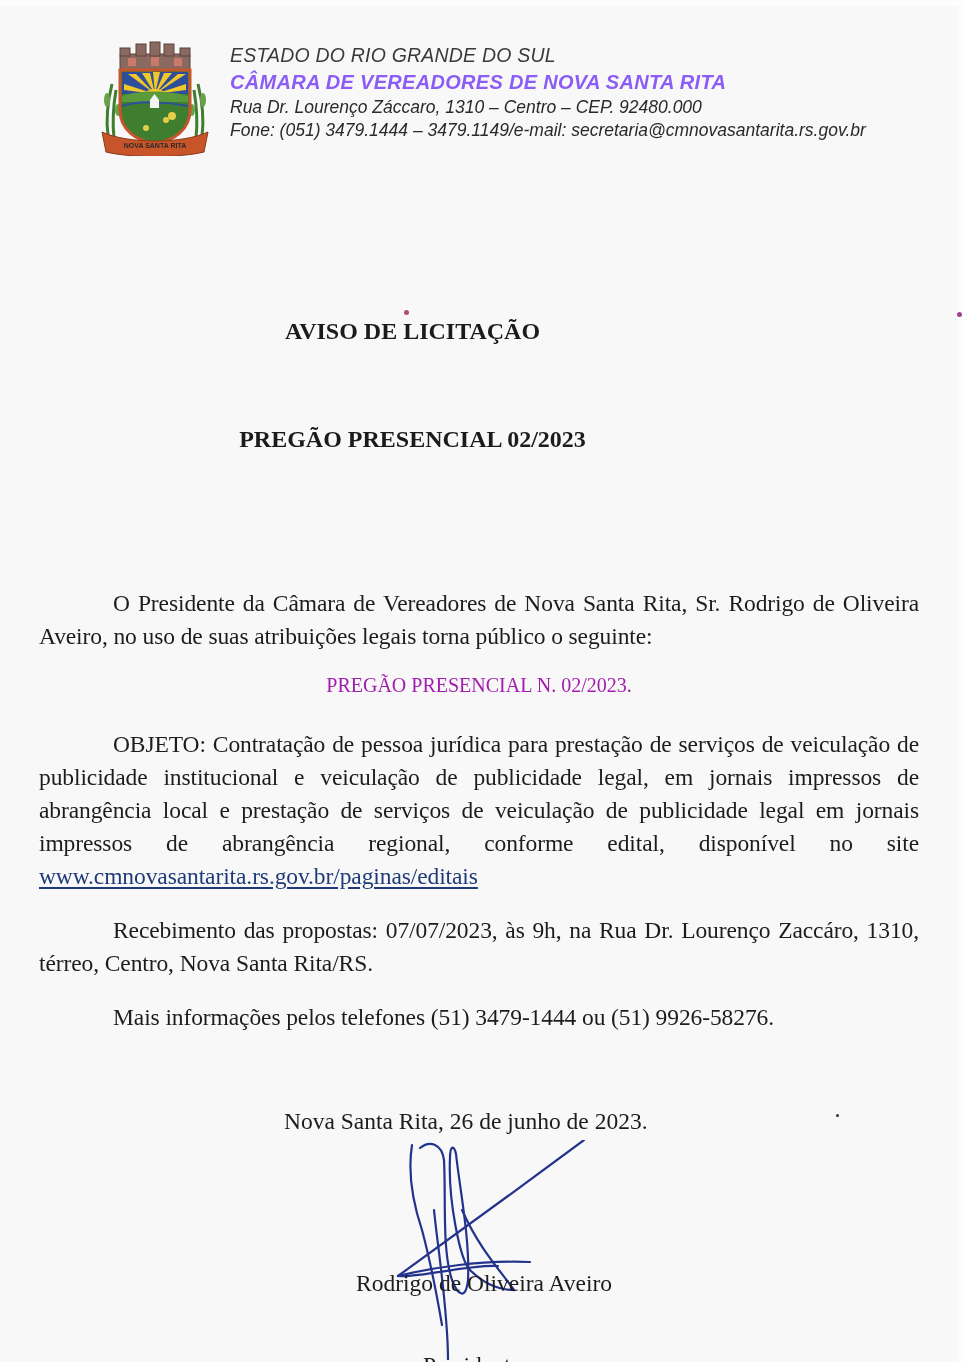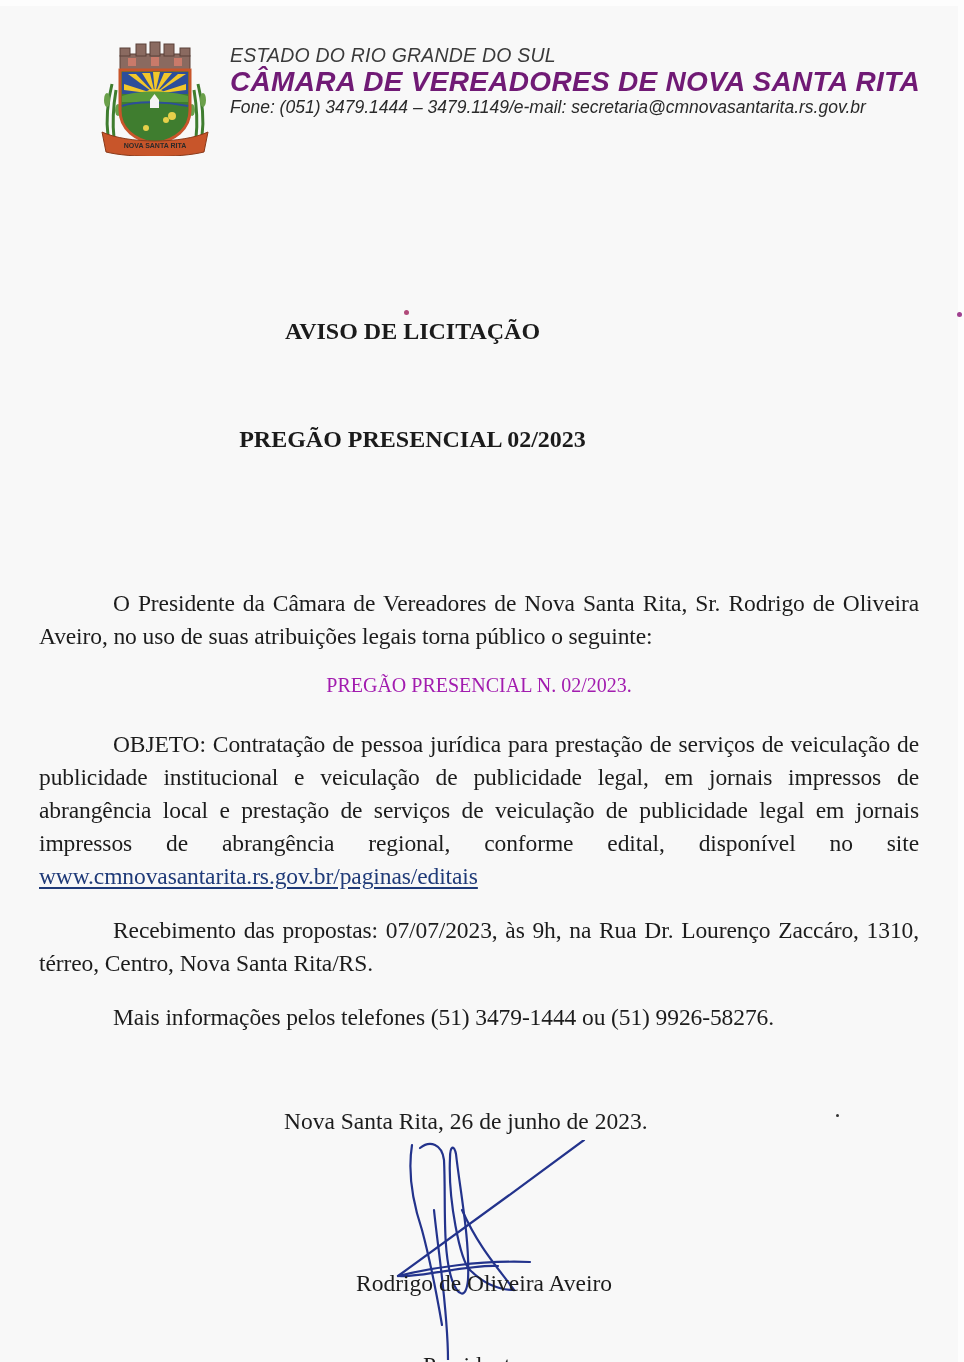--- a/index.html
+++ b/index.html
@@ -45,24 +45,24 @@
     }
     .lh-state {
       font-size: 19.5px;
       letter-spacing: 0.2px;
       color: #3a3a3a;
       font-weight: normal;
       line-height: 26px;
       transform: scaleX(1.0);
     }
     .lh-name {
-      font-size: 28px;
+      font-size: 20px;
       font-weight: bold;
       line-height: 28px;
-      color: #701a75;
+      color: #8b5cf6;
       letter-spacing: 0.3px;
     }
     .lh-address, .lh-contact {
       font-size: 17.5px;
       line-height: 23px;
       color: #2a2a2a;
     }
     
     .title {
       position: absolute;
@@ -199,20 +199,21 @@
   <circle cx="68" cy="80" r="3" fill="#e6d04a"></circle>
   <circle cx="48" cy="88" r="3" fill="#e6d04a"></circle>
 
   <path d="M4 92 C30 104 84 104 110 92 L106 112 C82 118 32 118 8 112 Z" fill="#c8552a" stroke="#8a3a1a" stroke-width="1"></path>
   <text x="57" y="108" font-size="7" text-anchor="middle" fill="#2a2a2a" font-family="Liberation Sans, sans-serif" font-weight="bold">NOVA SANTA RITA</text>
 </svg>
 
 <div class="letterhead">
   <div class="lh-state">ESTADO DO RIO GRANDE DO SUL</div>
   <div class="lh-name">CÂMARA DE VEREADORES DE NOVA SANTA RITA</div>
+  <div class="lh-address">Rua Dr. Lourenço Záccaro, 1310 – Centro – CEP. 92480.000</div>
   <div class="lh-contact">Fone: (051) 3479.1444 – 3479.1149/e-mail: secretaria@cmnovasantarita.rs.gov.br</div>
 </div>
 
 <div class="title title-aviso">AVISO DE LICITAÇÃO</div>
 <div class="title title-pregao">PREGÃO PRESENCIAL 02/2023</div>
 
 <div class="body-block indent para-intro">O Presidente da Câmara de Vereadores de Nova Santa Rita, Sr. Rodrigo de Oliveira Aveiro, no uso de suas atribuições legais torna público o seguinte:</div>
 
 <div class="para-pregao-n">PREGÃO PRESENCIAL N. 02/2023.</div>
 

